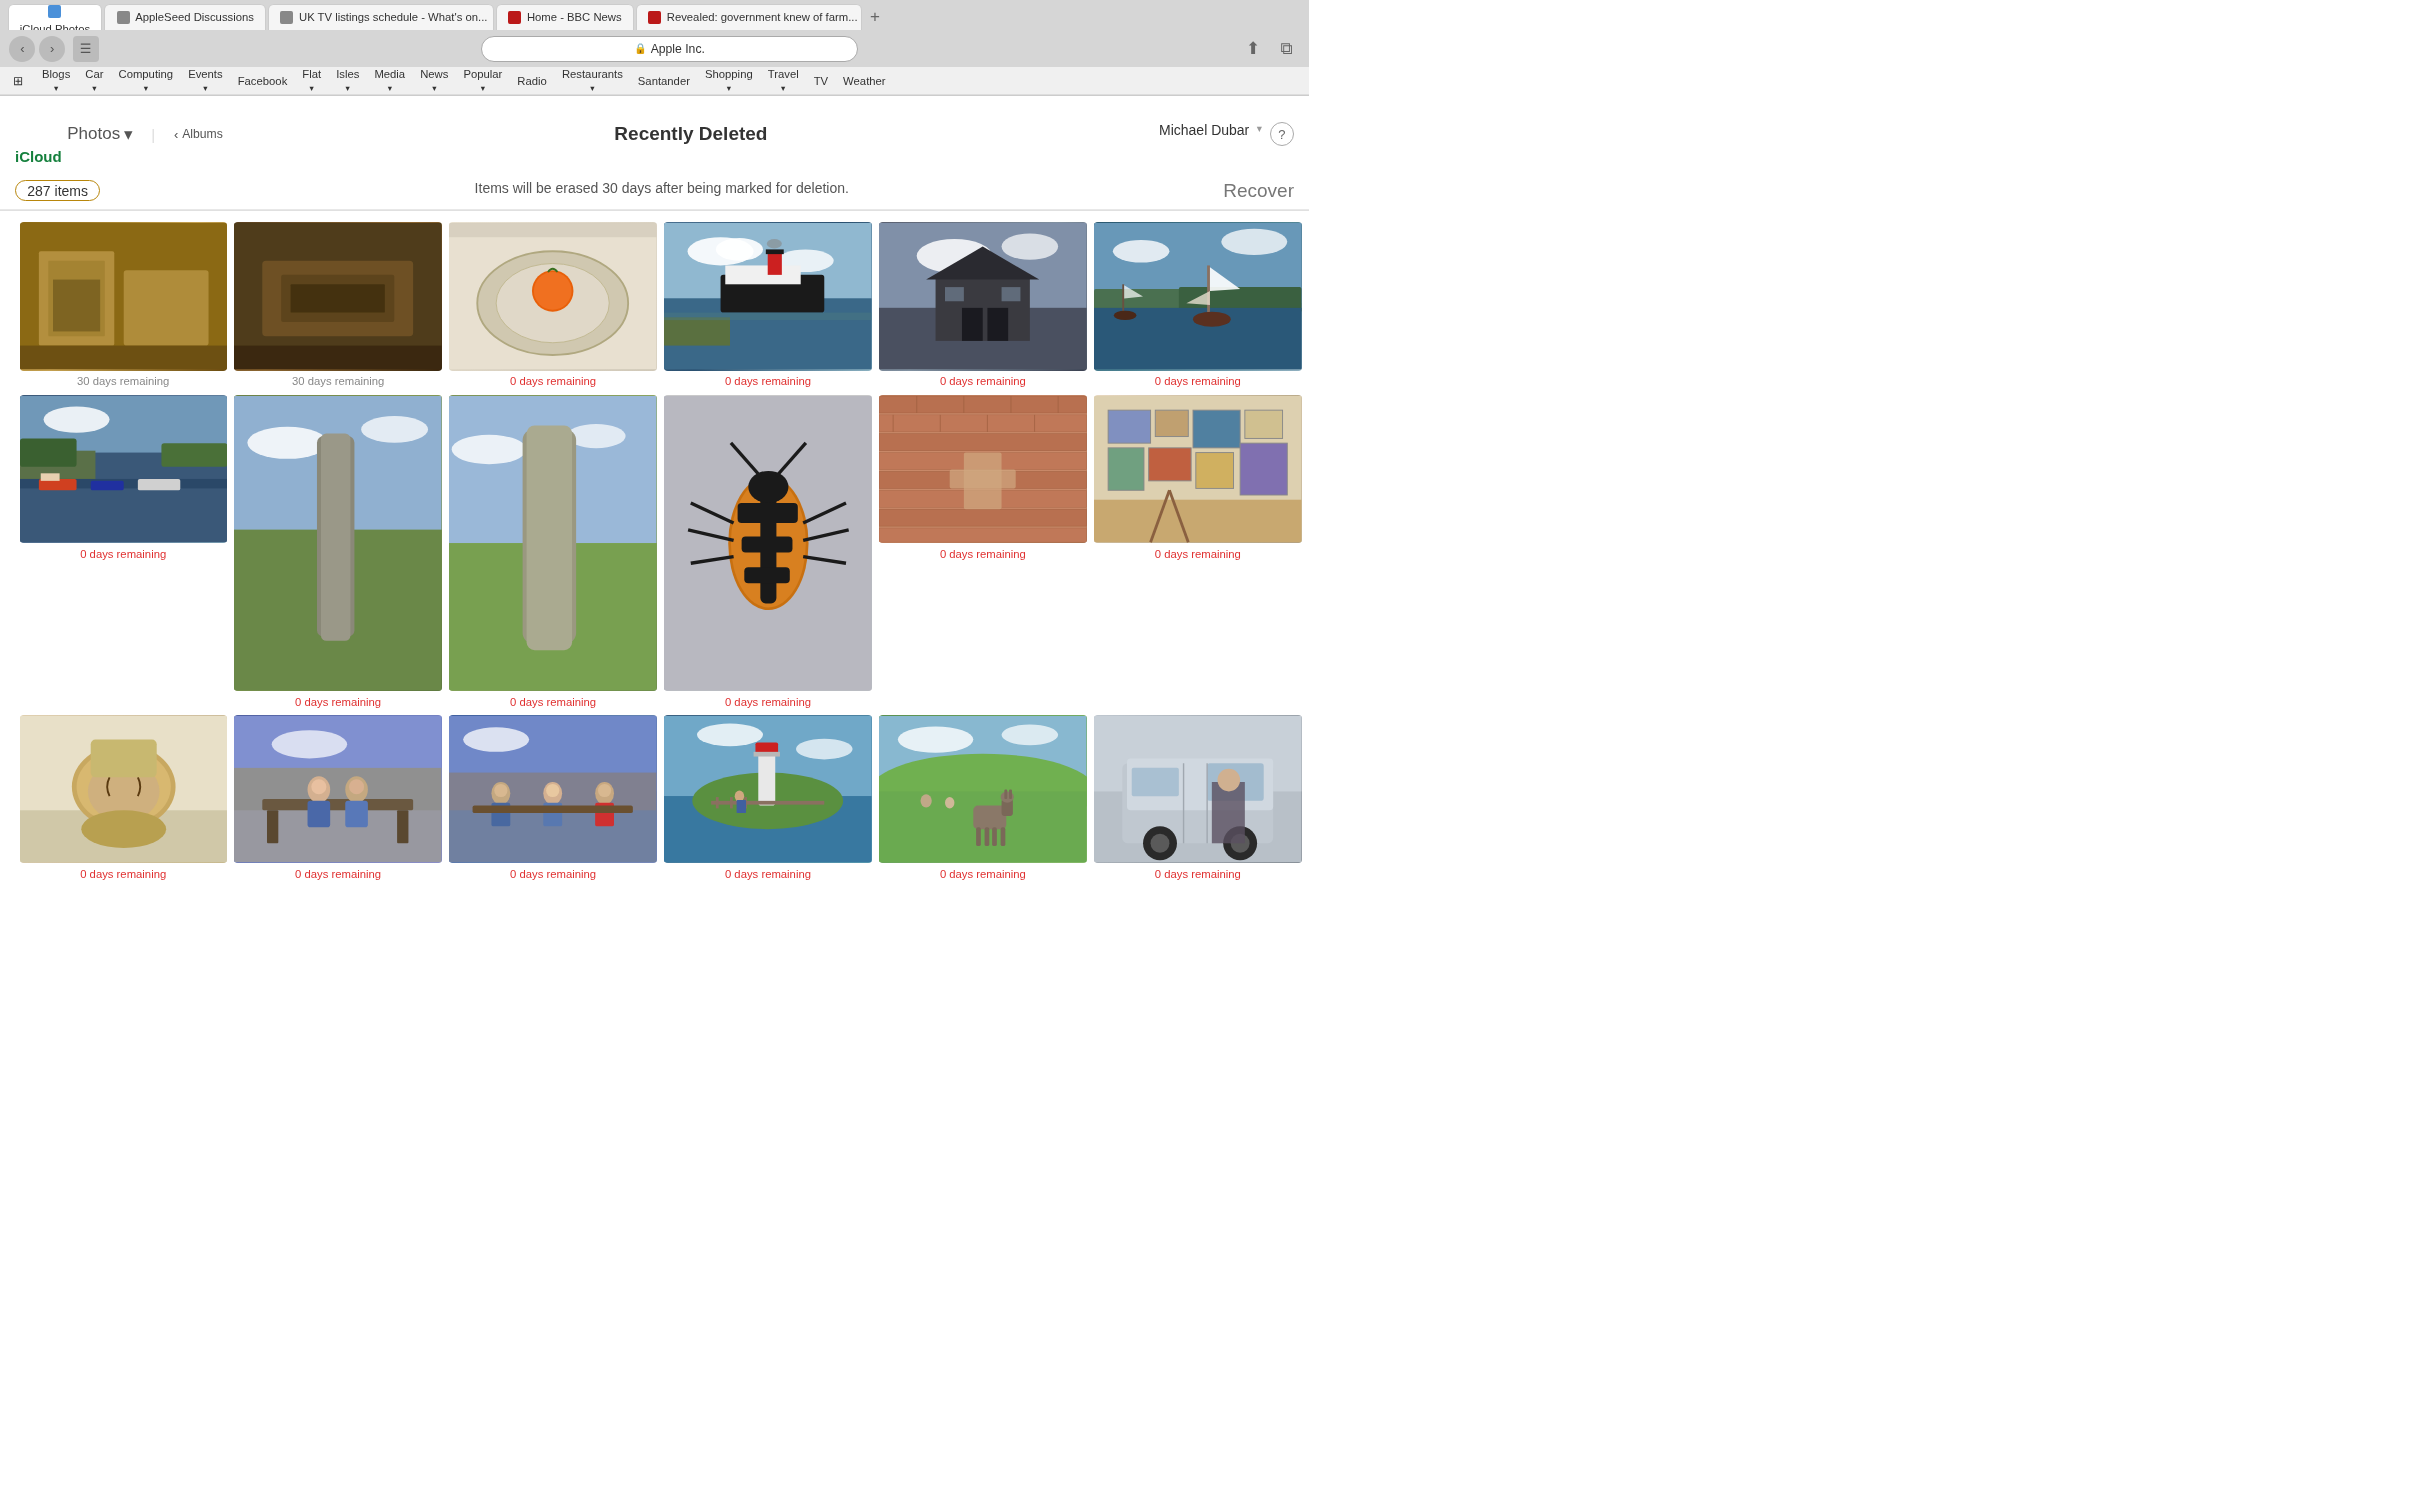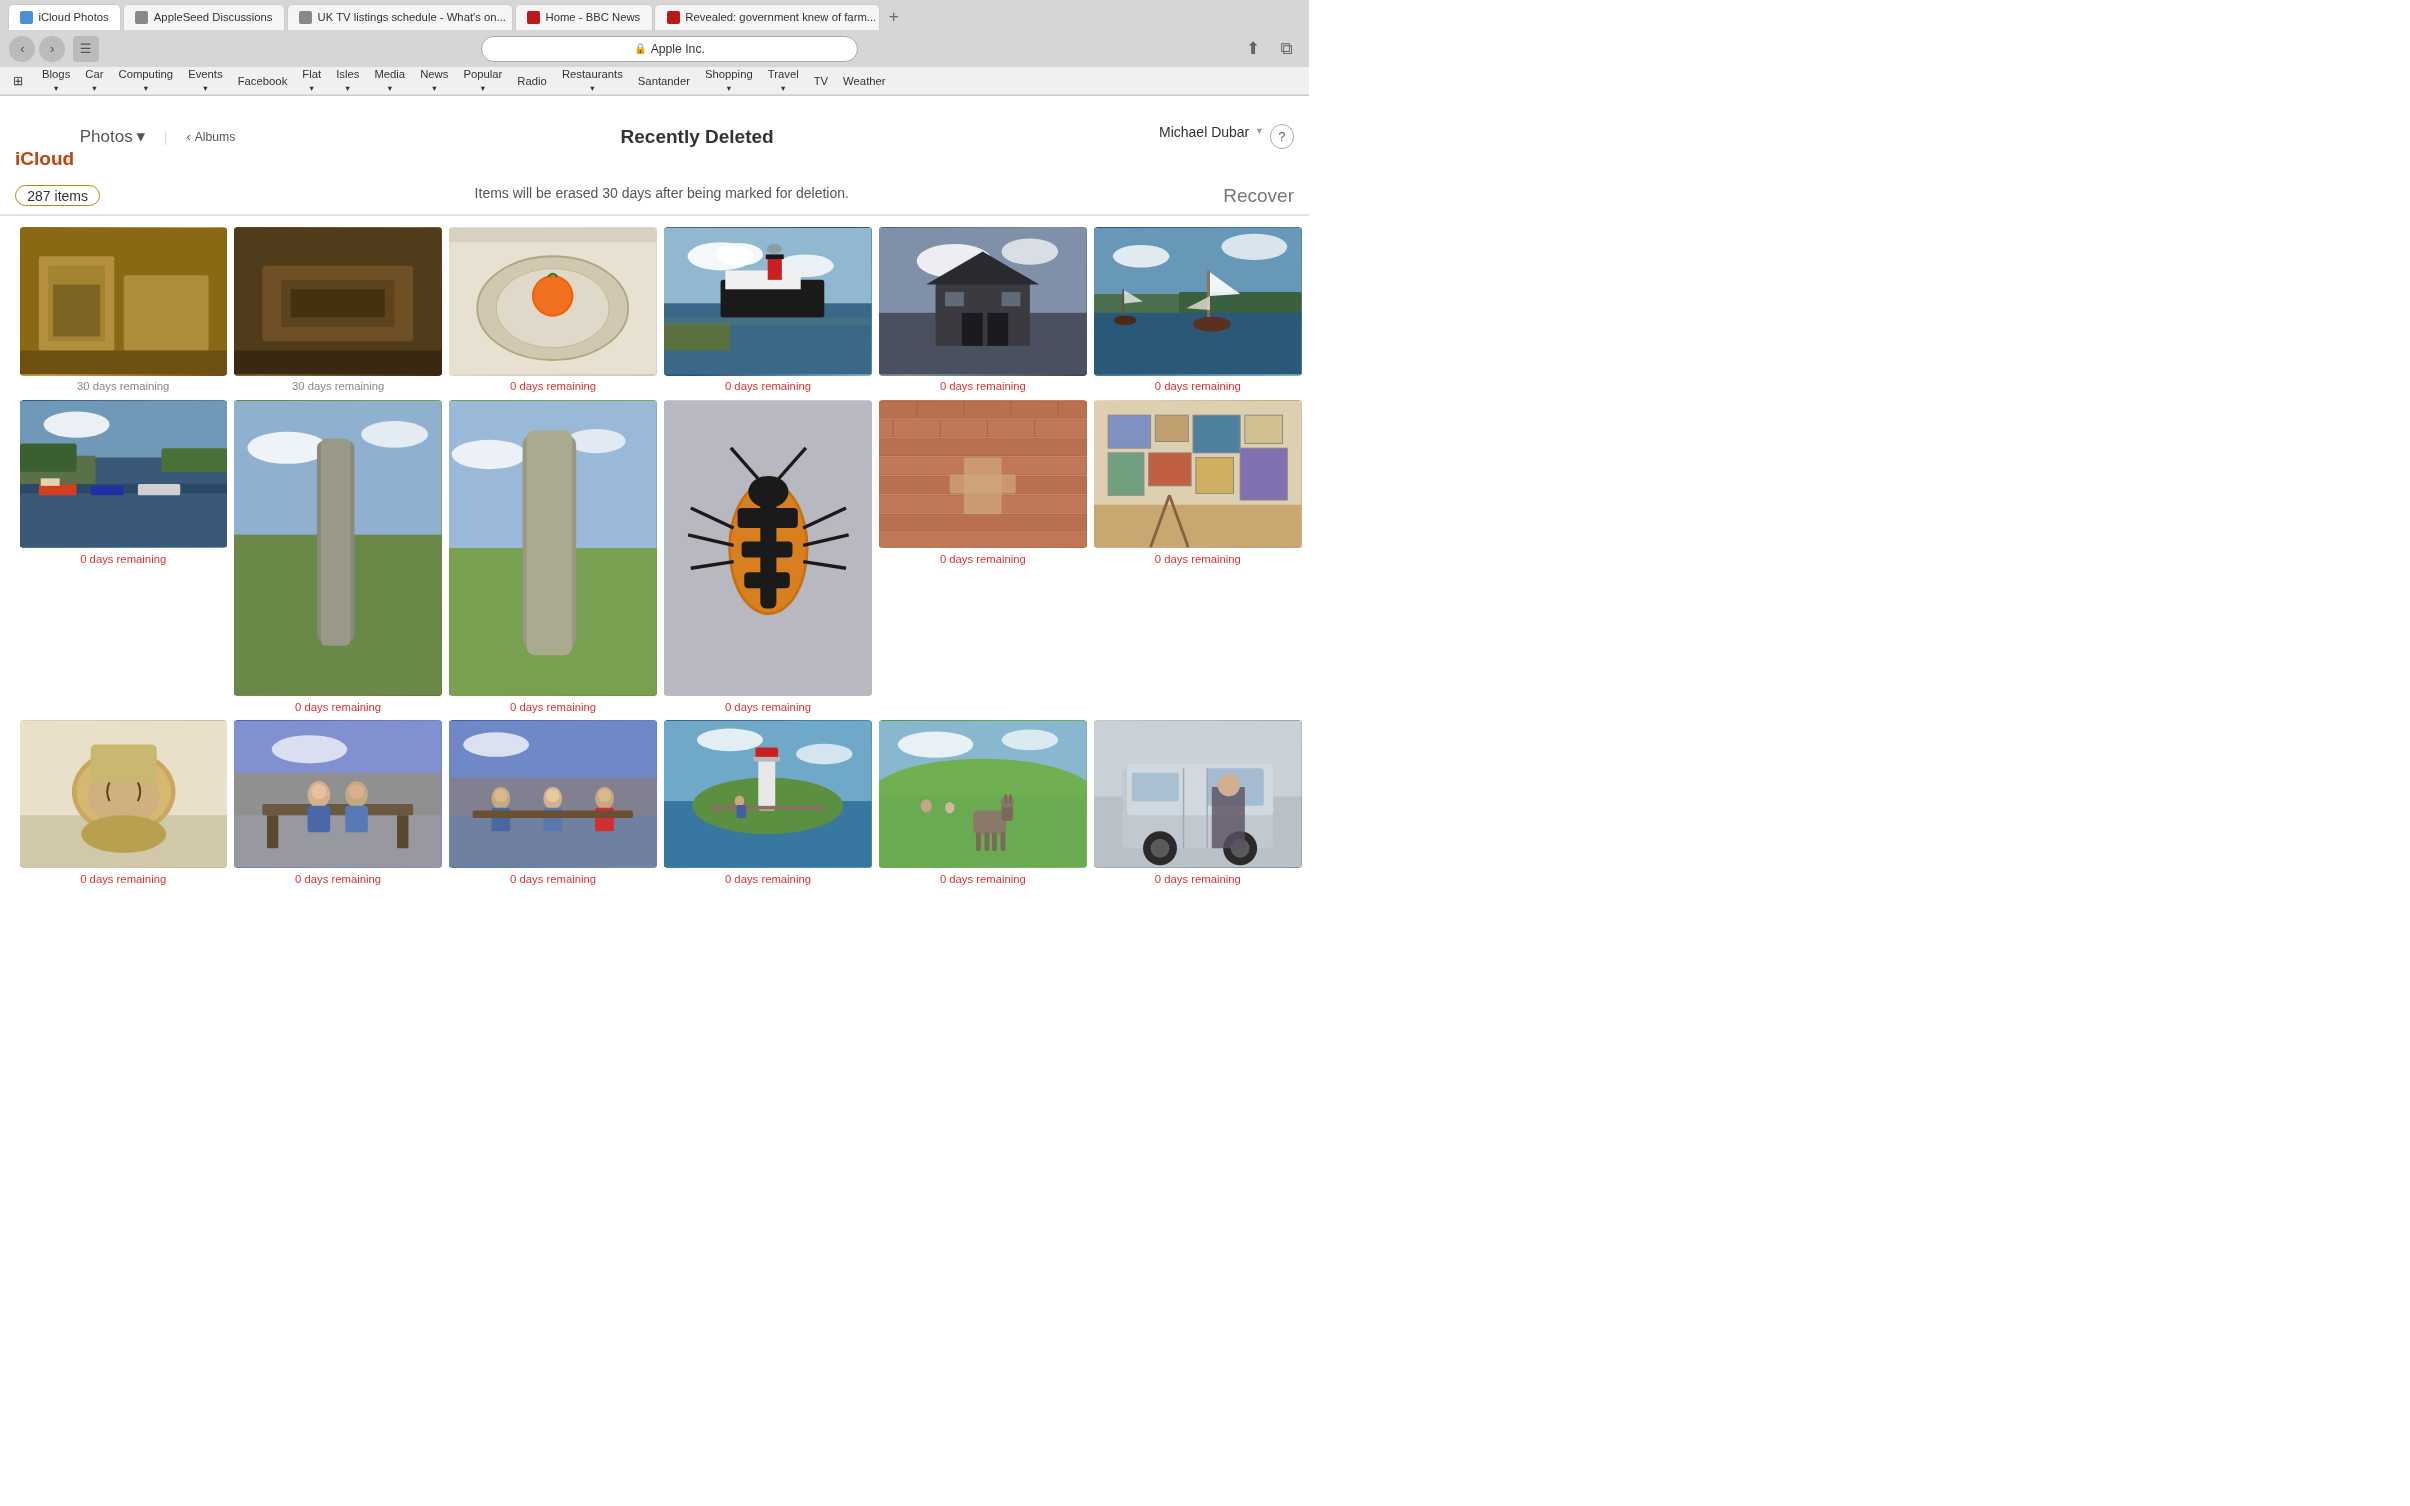--- a/index.html
+++ b/index.html
@@ -21,31 +21,31 @@
 
     
     .bookmarks-bar { display: flex; align-items: center; padding: 0 13px; height: 28px; background: #f0f0f0; border-bottom: 0.9px solid #ddd; overflow: hidden; }
     .bookmarks-grid { font-size: 12.2px; color: #333; margin-right: 11.3px; cursor: pointer; }
     .bookmark-item { font-size: 11.3px; color: #333; padding: 1.9px 7.5px; cursor: pointer; border-radius: 2.8px; white-space: nowrap; display: flex; align-items: center; gap: 2.8px; flex-direction: column; }
     .bookmark-item .arrow { font-size: 8.5px; }
 
     
     .tabs-bar { display: flex; align-items: stretch; background: #d6d6d6; height: 30px; padding: 3.8px 7.5px 0; gap: 1.9px; }
     .tab { display: flex; align-items: center; padding: 0 11.3px; background: #f5f5f5; border-radius: 5.6px 5.6px 0 0; font-size: 11.3px; color: #333; cursor: pointer; max-width: 226px; white-space: nowrap; overflow: hidden; text-overflow: ellipsis; gap: 5.6px; border: 0.9px solid #ccc; border-bottom: none; }
-    .tab.active { background: #fff; z-index: 1; }
+    .tab.active { background: #fff; z-index: 1; flex-direction: column; }
     .tab-favicon { width: 13px; height: 13px; background: #a0c4ff; border-radius: 1.9px; flex-shrink: 0; }
     .tab-favicon.cloud { background: #4a90d9; }
     .tab-favicon.apple { background: #888; }
     .tab-favicon.bbc { background: #bb1919; }
     .new-tab-btn { width: 22.6px; height: 22.6px; background: none; border: none; font-size: 17px; color: #666; cursor: pointer; align-self: center; }
 
     
     .icloud-header { border-bottom: 0.9px solid #e0e0e0; }
     .icloud-nav { display: flex; align-items: center; padding: 7.5px 15px; gap: 11.3px; }
-    .icloud-logo { font-size: 19px; font-weight: 300; color: #c2410c; margin-top: 44px; }
+    .icloud-logo { font-size: 15px; font-weight: 300; color: #15803d; margin-top: 44px; }
     .icloud-logo span { font-weight: 600; }
     .icloud-photos-label { font-size: 17px; color: #555; display: flex; align-items: center; gap: 3.8px; }
     .back-btn { font-size: 12.2px; color: #555; display: flex; align-items: center; gap: 3.8px; cursor: pointer; }
     .back-btn .chevron { font-size: 13px; }
     .page-title-area { flex: 1; text-align: center; }
     .page-title { font-size: 19px; font-weight: 600; color: #333; }
     .user-area { display: flex; align-items: flex-start; gap: 7.5px; }
     .user-name { font-size: 14px; color: #333; }
     .user-chevron { font-size: 10.4px; color: #999; }
     .help-btn { width: 24.5px; height: 24.5px; border: 1.4px solid #aaa; border-radius: 50%; display: flex; align-items: center; justify-content: center; font-size: 13px; color: #666; cursor: pointer; }

